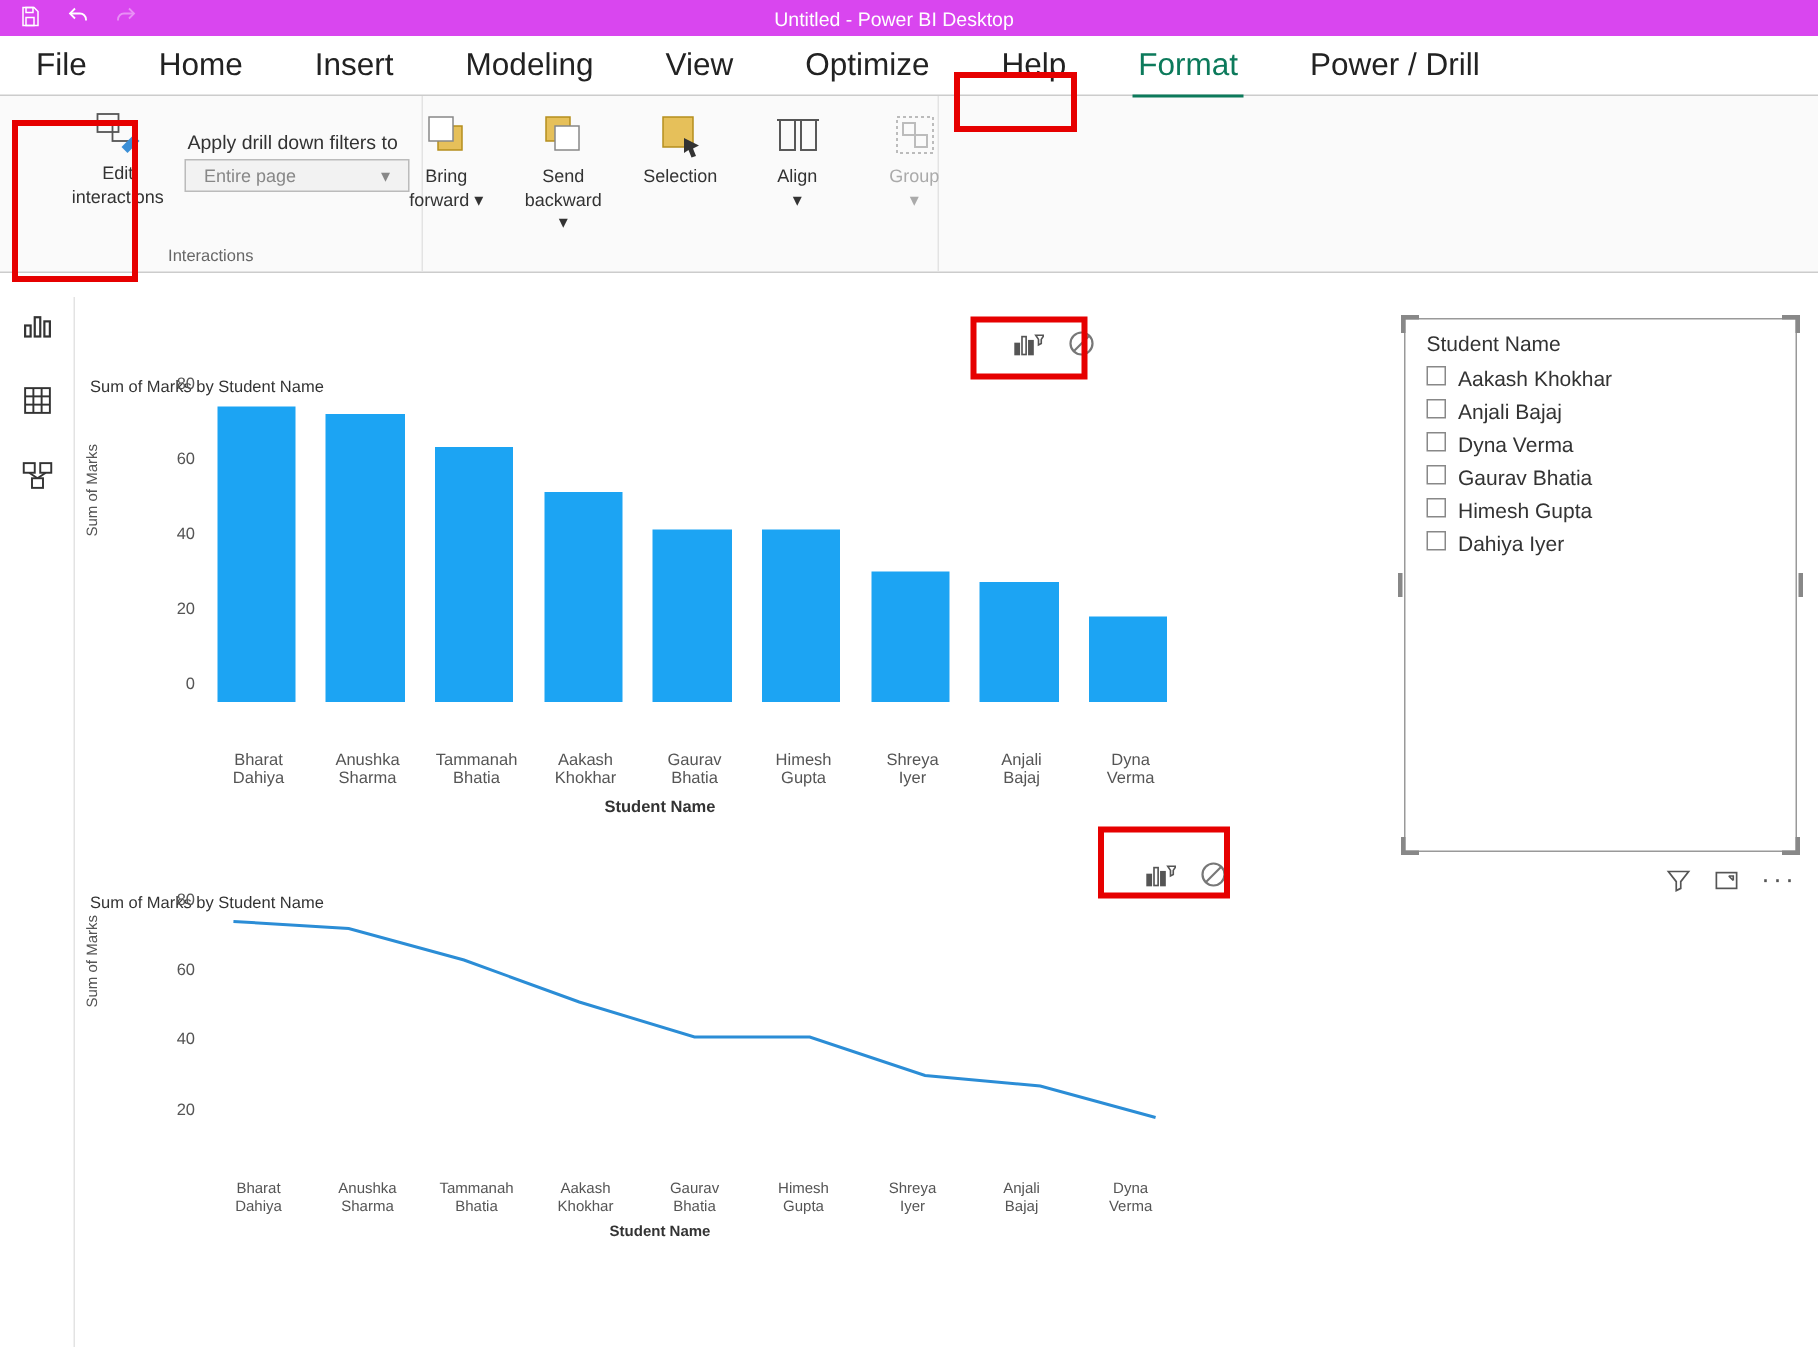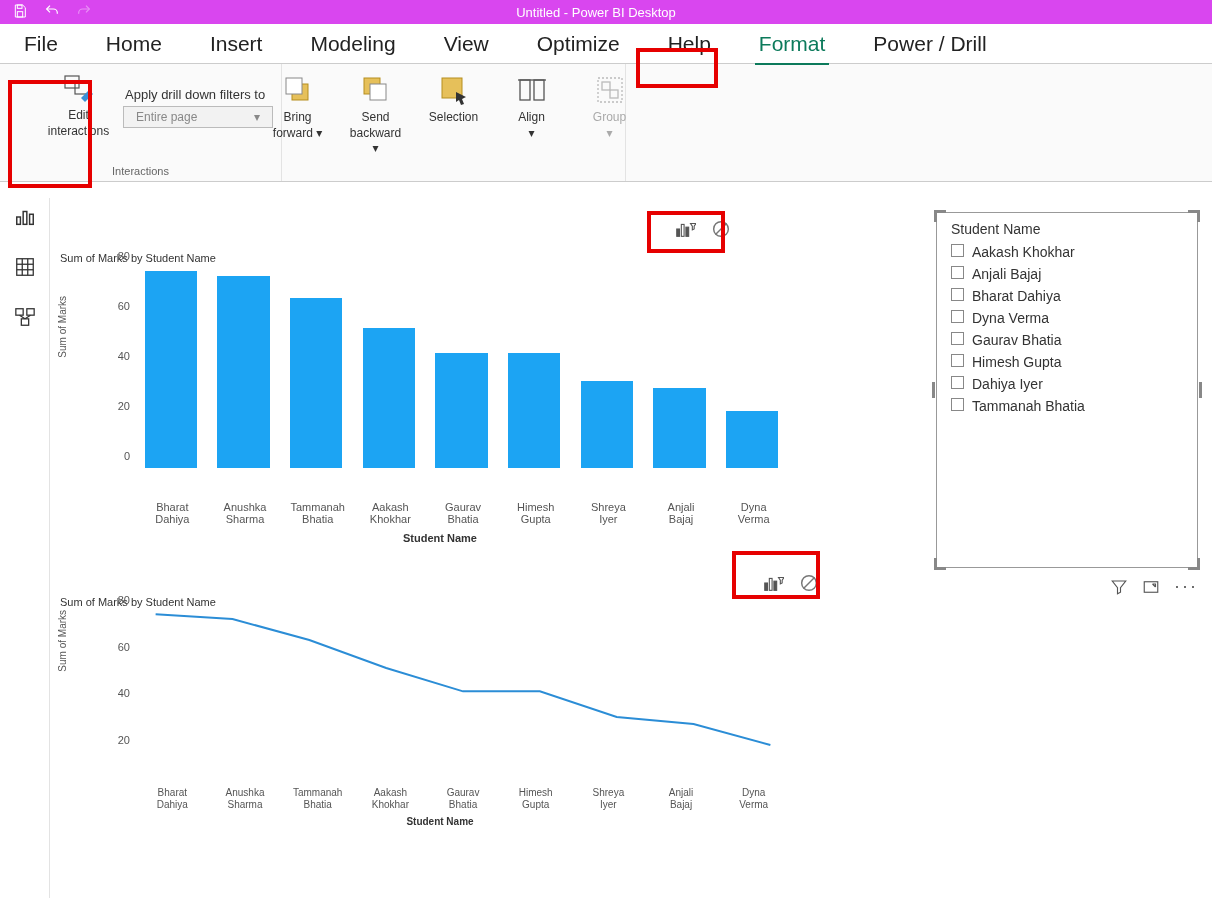--- a/index.html
+++ b/index.html
@@ -304,41 +304,33 @@
         <div class="item">
           <span class="cb"></span>
           <span>Aakash Khokhar</span>
         </div>
         <div class="item">
           <span class="cb"></span>
           <span>Anjali Bajaj</span>
         </div>
         <div class="item">
           <span class="cb"></span>
-          <span>Bharat Dahiya</span>
-        </div>
-        <div class="item">
-          <span class="cb"></span>
           <span>Dyna Verma</span>
         </div>
         <div class="item">
           <span class="cb"></span>
           <span>Gaurav Bhatia</span>
         </div>
         <div class="item">
           <span class="cb"></span>
           <span>Himesh Gupta</span>
         </div>
         <div class="item">
           <span class="cb"></span>
           <span>Dahiya Iyer</span>
-        </div>
-        <div class="item">
-          <span class="cb"></span>
-          <span>Tammanah Bhatia</span>
         </div>
       </div>
   </div>
   <div class="slicer-tools">
     <svg viewBox="0 0 24 24" stroke="#555" fill="none" stroke-width="1.5">
         <path d="M3 4h18l-7 9v6l-4 2v-8z"></path>
       </svg>
     <svg viewBox="0 0 24 24" stroke="#555" fill="none" stroke-width="1.5">
         <rect x="3" y="5" width="18" height="14"></rect>
         <path d="M14 8l4 0 0 4 M14 8l4 4"></path>

